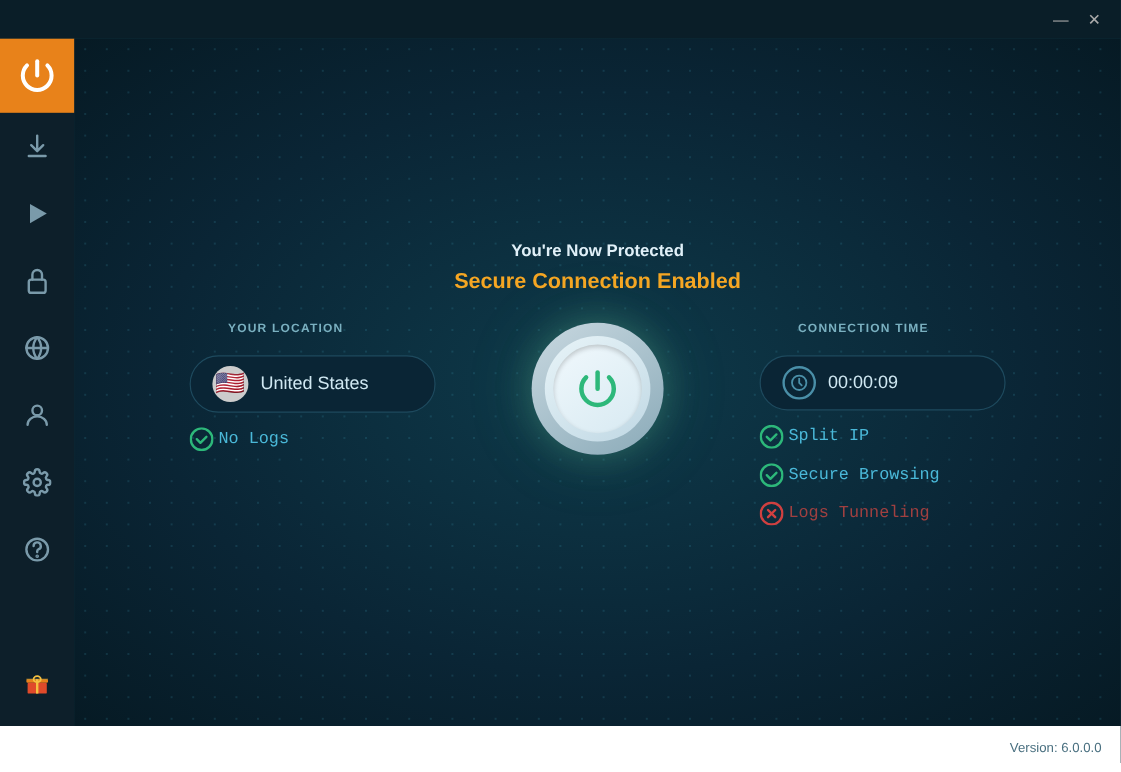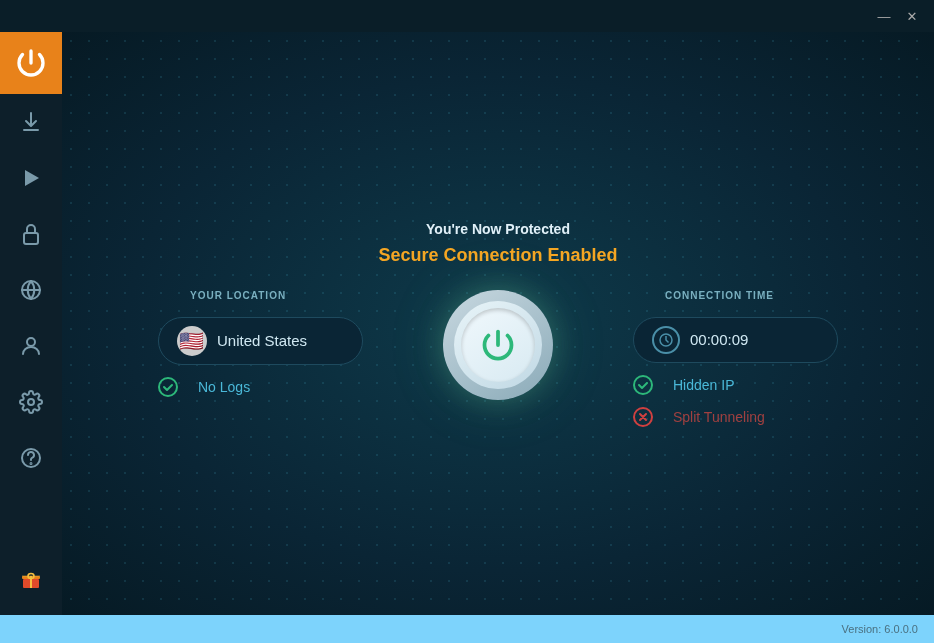--- a/index.html
+++ b/index.html
@@ -230,40 +230,41 @@
     .power-icon-svg {
       width: 36px;
       height: 36px;
       color: #2db87a;
     }
 
     
     .feature-item {
       display: flex;
       align-items: center;
-      gap: 20px;
+      gap: 4px;
       font-size: 14px;
+      font-family: Liberation Mono, monospace;
     }
 
     .check-icon {
       width: 20px;
       height: 20px;
       flex-shrink: 0;
     }
 
     .feat-enabled { color: #4ab87a; }
     .feat-disabled { color: #d04040; }
     .feat-text-enabled { color: #4ab8d8; }
     .feat-text-disabled { color: #a04040; }
 
     
     .version-bar {
       width: 100%;
-      height: 28px;
-      background: #7dd3fc;
+      height: 38px;
+      background: #ffffff;
       display: flex;
       align-items: center;
       justify-content: flex-end;
       padding-right: 16px;
       flex-shrink: 0;
     }
     .version-text {
       color: #4a7080;
       font-size: 11px;
     }
@@ -389,30 +390,37 @@
             </svg>
           </div>
           <span class="badge-text">00:00:09</span>
         </div>
 
         <div class="feature-item">
           <svg class="check-icon feat-enabled" viewBox="0 0 20 20" fill="none">
             <circle cx="10" cy="10" r="9" stroke="#2db87a" stroke-width="2"></circle>
             <path d="M6 10l3 3 5-5" stroke="#2db87a" stroke-width="2" stroke-linecap="round" stroke-linejoin="round"></path>
           </svg>
-          <span class="feat-text-enabled">Hidden IP</span>
-        </div>
-
+          <span class="feat-text-enabled">Split IP</span>
+        </div>
+
+        <div class="feature-item">
+          <svg class="check-icon feat-enabled" viewBox="0 0 20 20" fill="none">
+            <circle cx="10" cy="10" r="9" stroke="#2db87a" stroke-width="2"></circle>
+            <path d="M6 10l3 3 5-5" stroke="#2db87a" stroke-width="2" stroke-linecap="round" stroke-linejoin="round"></path>
+          </svg>
+          <span class="feat-text-enabled">Secure Browsing</span>
+        </div>
 
         <div class="feature-item">
           <svg class="check-icon feat-disabled" viewBox="0 0 20 20" fill="none">
             <circle cx="10" cy="10" r="9" stroke="#d04040" stroke-width="2"></circle>
             <path d="M7 7l6 6M13 7l-6 6" stroke="#d04040" stroke-width="2" stroke-linecap="round"></path>
           </svg>
-          <span class="feat-text-disabled">Split Tunneling</span>
+          <span class="feat-text-disabled">Logs Tunneling</span>
         </div>
       </div>
     </div>
   </div>
 </div>
 
 <div class="version-bar">
   <span class="version-text">Version: 6.0.0.0</span>
 </div>
 

